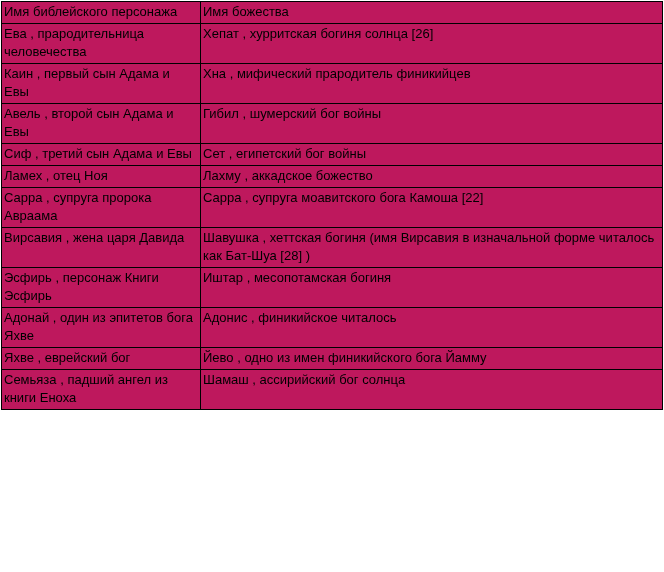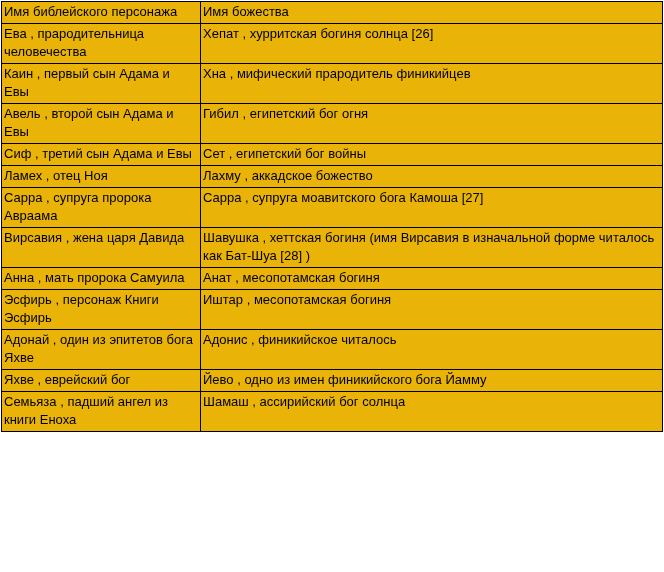--- a/index.html
+++ b/index.html
@@ -17,21 +17,21 @@
     height: 572px;
     box-sizing: border-box;
     padding: 1px;
     background: #ffffff;
     overflow: hidden;
   }
   table.deity-table {
     border-collapse: collapse;
     width: 661px;
     table-layout: fixed;
-    background: #eab308;
+    background: #be185d;
   }
   table.deity-table th,
   table.deity-table td {
     border: 1px solid #000000;
     font-size: 13px;
     line-height: 18px;
     font-weight: normal;
     text-align: left;
     vertical-align: top;
     padding: 1px 3px 2px 2px;
@@ -61,41 +61,37 @@
     <tr>
           <td>Ева , прародительница человечества</td>
           <td>Хепат , хурритская богиня солнца [26]</td>
         </tr>
         <tr>
           <td>Каин , первый сын Адама и Евы</td>
           <td>Хна , мифический прародитель финикийцев</td>
         </tr>
         <tr>
           <td>Авель , второй сын Адама и Евы</td>
-          <td>Гибил , египетский бог огня</td>
+          <td>Гибил , шумерский бог войны</td>
         </tr>
         <tr>
           <td>Сиф , третий сын Адама и Евы</td>
           <td>Сет , египетский бог войны</td>
         </tr>
         <tr>
           <td>Ламех , отец Ноя</td>
           <td>Лахму , аккадское божество</td>
         </tr>
         <tr>
           <td>Сарра , супруга пророка Авраама</td>
-          <td>Сарра , супруга моавитского бога Камоша [27]</td>
+          <td>Сарра , супруга моавитского бога Камоша [22]</td>
         </tr>
         <tr>
           <td>Вирсавия , жена царя Давида</td>
           <td>Шавушка , хеттская богиня (имя Вирсавия в изначальной форме читалось как Бат-Шуа [28] )</td>
-        </tr>
-        <tr>
-          <td>Анна , мать пророка Самуила</td>
-          <td>Анат , месопотамская богиня</td>
         </tr>
         <tr>
           <td>Эсфирь , персонаж Книги Эсфирь</td>
           <td>Иштар , месопотамская богиня</td>
         </tr>
         <tr>
           <td>Адонай , один из эпитетов бога Яхве</td>
           <td>Адонис , финикийское читалось</td>
         </tr>
         <tr>

